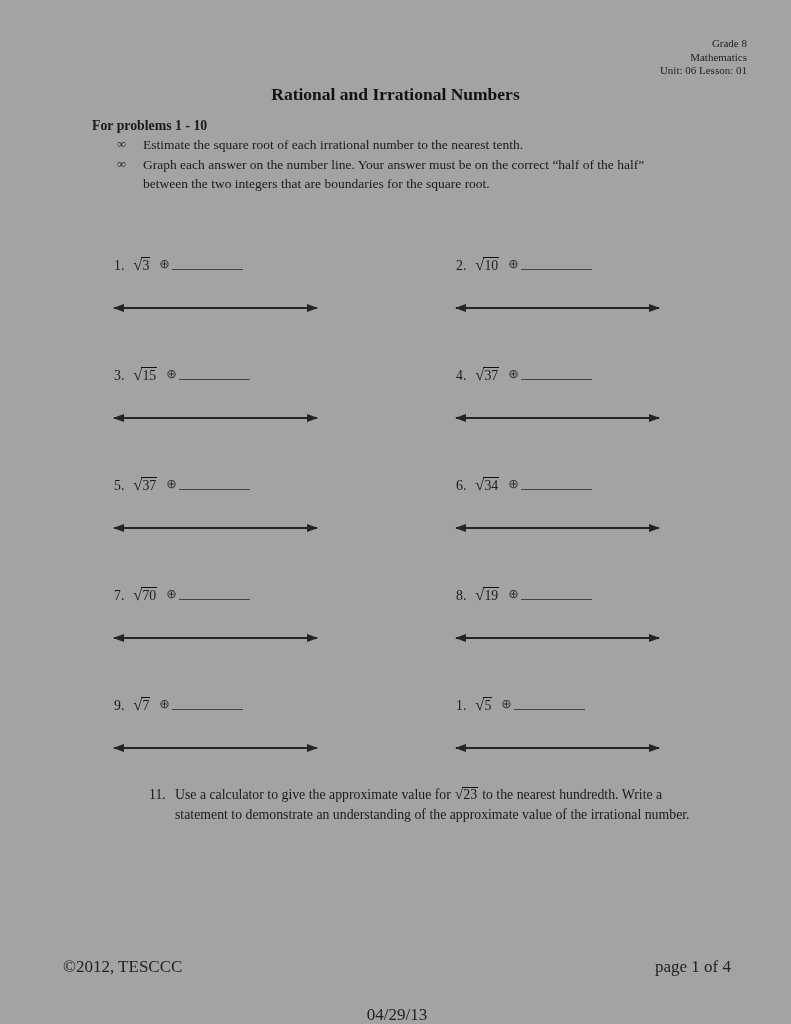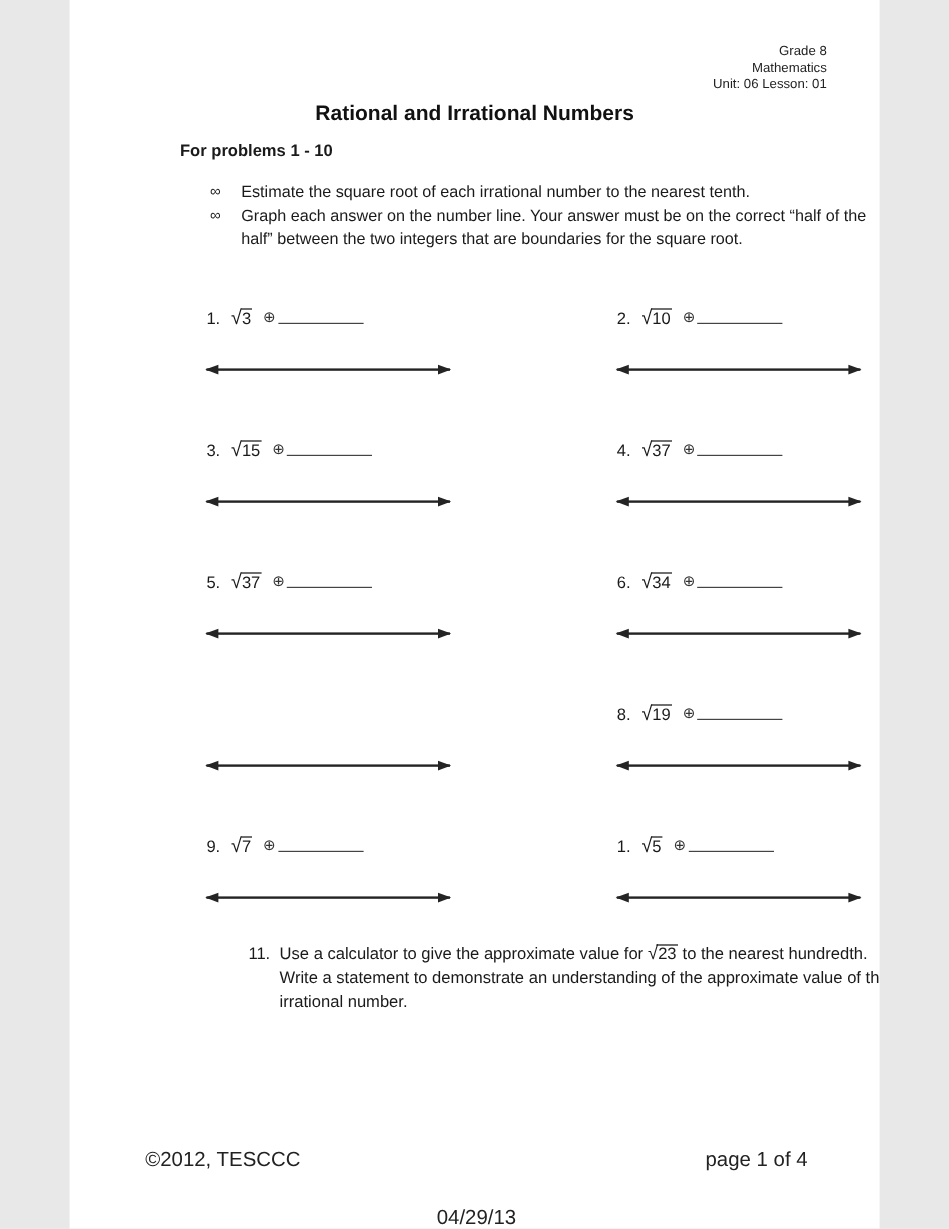--- a/index.html
+++ b/index.html
@@ -1,22 +1,22 @@
 <!DOCTYPE html>
 <html><head>
 <meta charset="utf-8">
 <style>
   html,body { margin:0; padding:0; background:#e8e8e8; }
   .page {
     position: relative;
-    width: 675px;
+    width: 791px;
     height: 1024px;
     margin: 0 auto;
-    background: #ffffff;
-    font-family: Liberation Sans, sans-serif;
+    background: #a3a3a3;
+    font-family: Liberation Serif, serif;
     color: #1a1a1a;
     overflow: hidden;
   }
 
   
   .header-meta {
     position: absolute;
     top: 37px;
     right: 44px;
     text-align: right;
@@ -41,21 +41,21 @@
   .intro {
     position: absolute;
     top: 118px;
     left: 92px;
     width: 586px;
     font-size: 13.5px;
   }
   .intro-heading {
     font-weight: bold;
     font-size: 13.8px;
-    margin-bottom: 17px;
+    margin-bottom: 1px;
   }
   .bullet-list { margin-left: 25px; }
   .bullet-item { display: flex; line-height: 19.5px; }
   .bullet-icon {
     width: 26px;
     flex: none;
     font-size: 12.5px;
     color: #222;
   }
   .bullet-text { flex: 1; }
@@ -210,20 +210,23 @@
     </div>
 
     <div class="problem">
       <div class="plabel">
         <span class="pnum">6.</span><span class="sqrt"><span class="radsign">√</span><span class="radicand">34</span></span><span class="approx">⊕</span><span class="blank"></span>
       </div>
       <div class="nline"></div>
     </div>
 
     <div class="problem">
+      <div class="plabel">
+        <span class="pnum">7.</span><span class="sqrt"><span class="radsign">√</span><span class="radicand">70</span></span><span class="approx">⊕</span><span class="blank"></span>
+      </div>
       <div class="nline"></div>
     </div>
 
     <div class="problem">
       <div class="plabel">
         <span class="pnum">8.</span><span class="sqrt"><span class="radsign">√</span><span class="radicand">19</span></span><span class="approx">⊕</span><span class="blank"></span>
       </div>
       <div class="nline"></div>
     </div>
 

